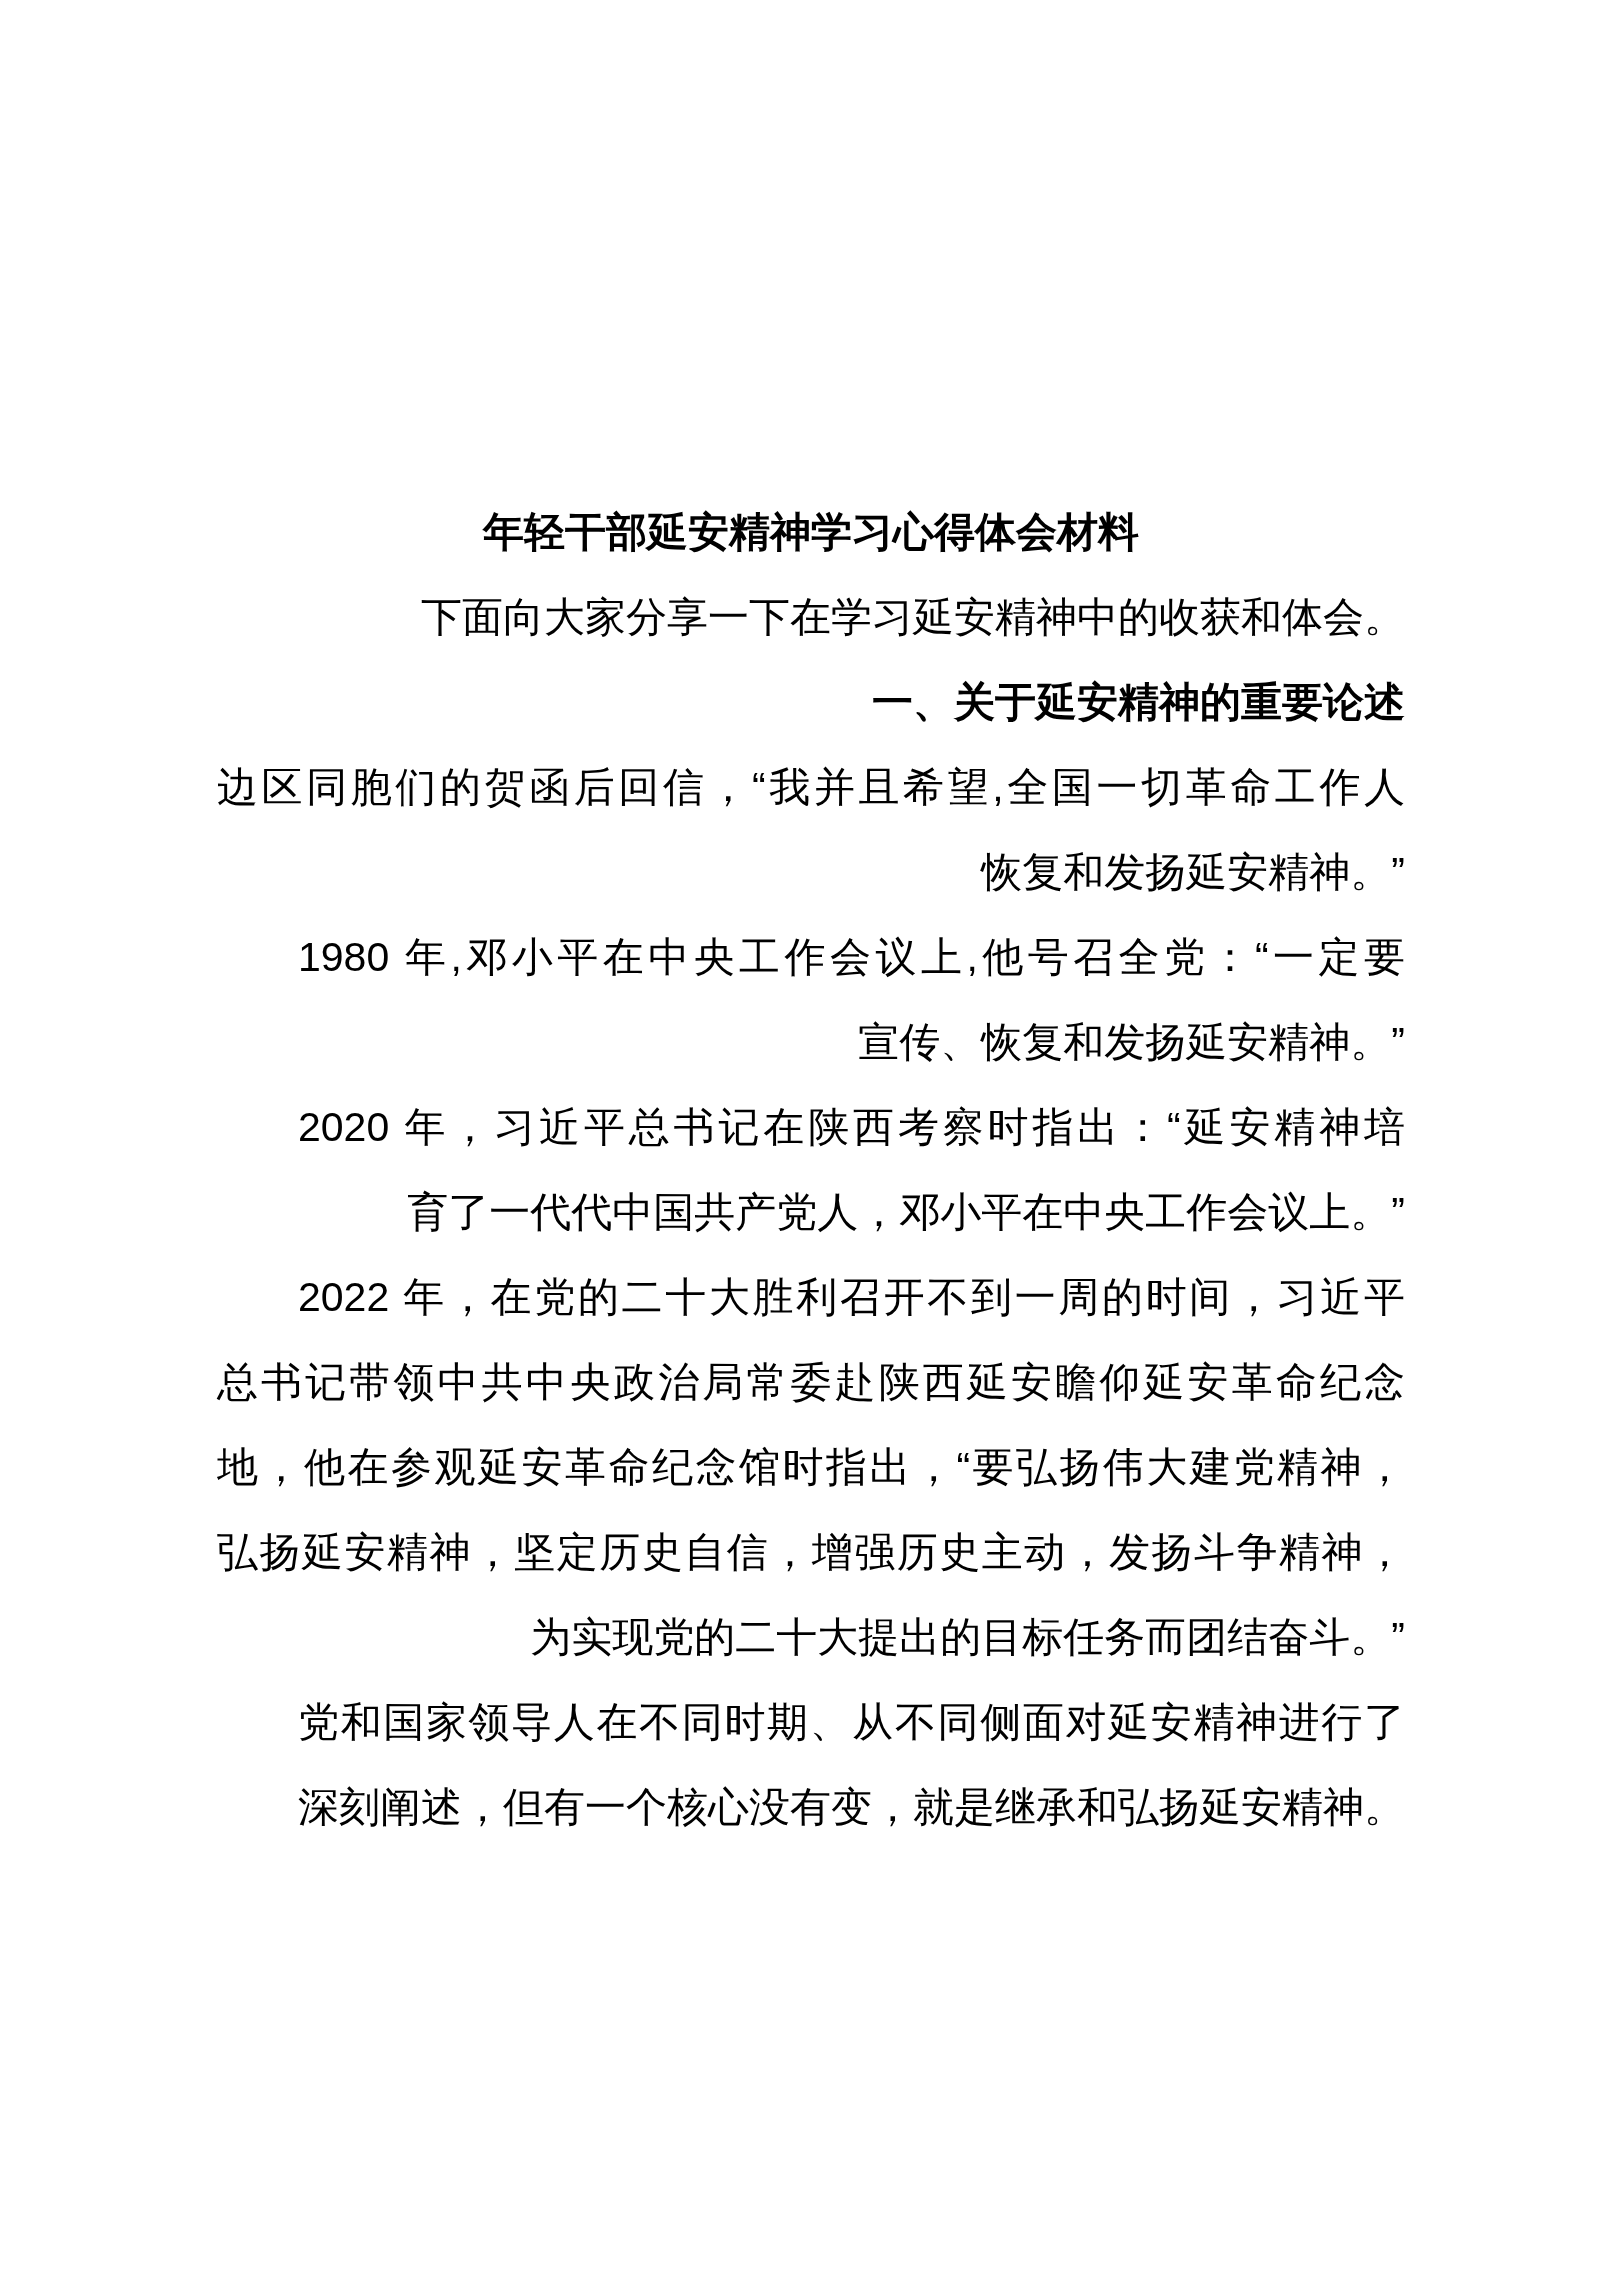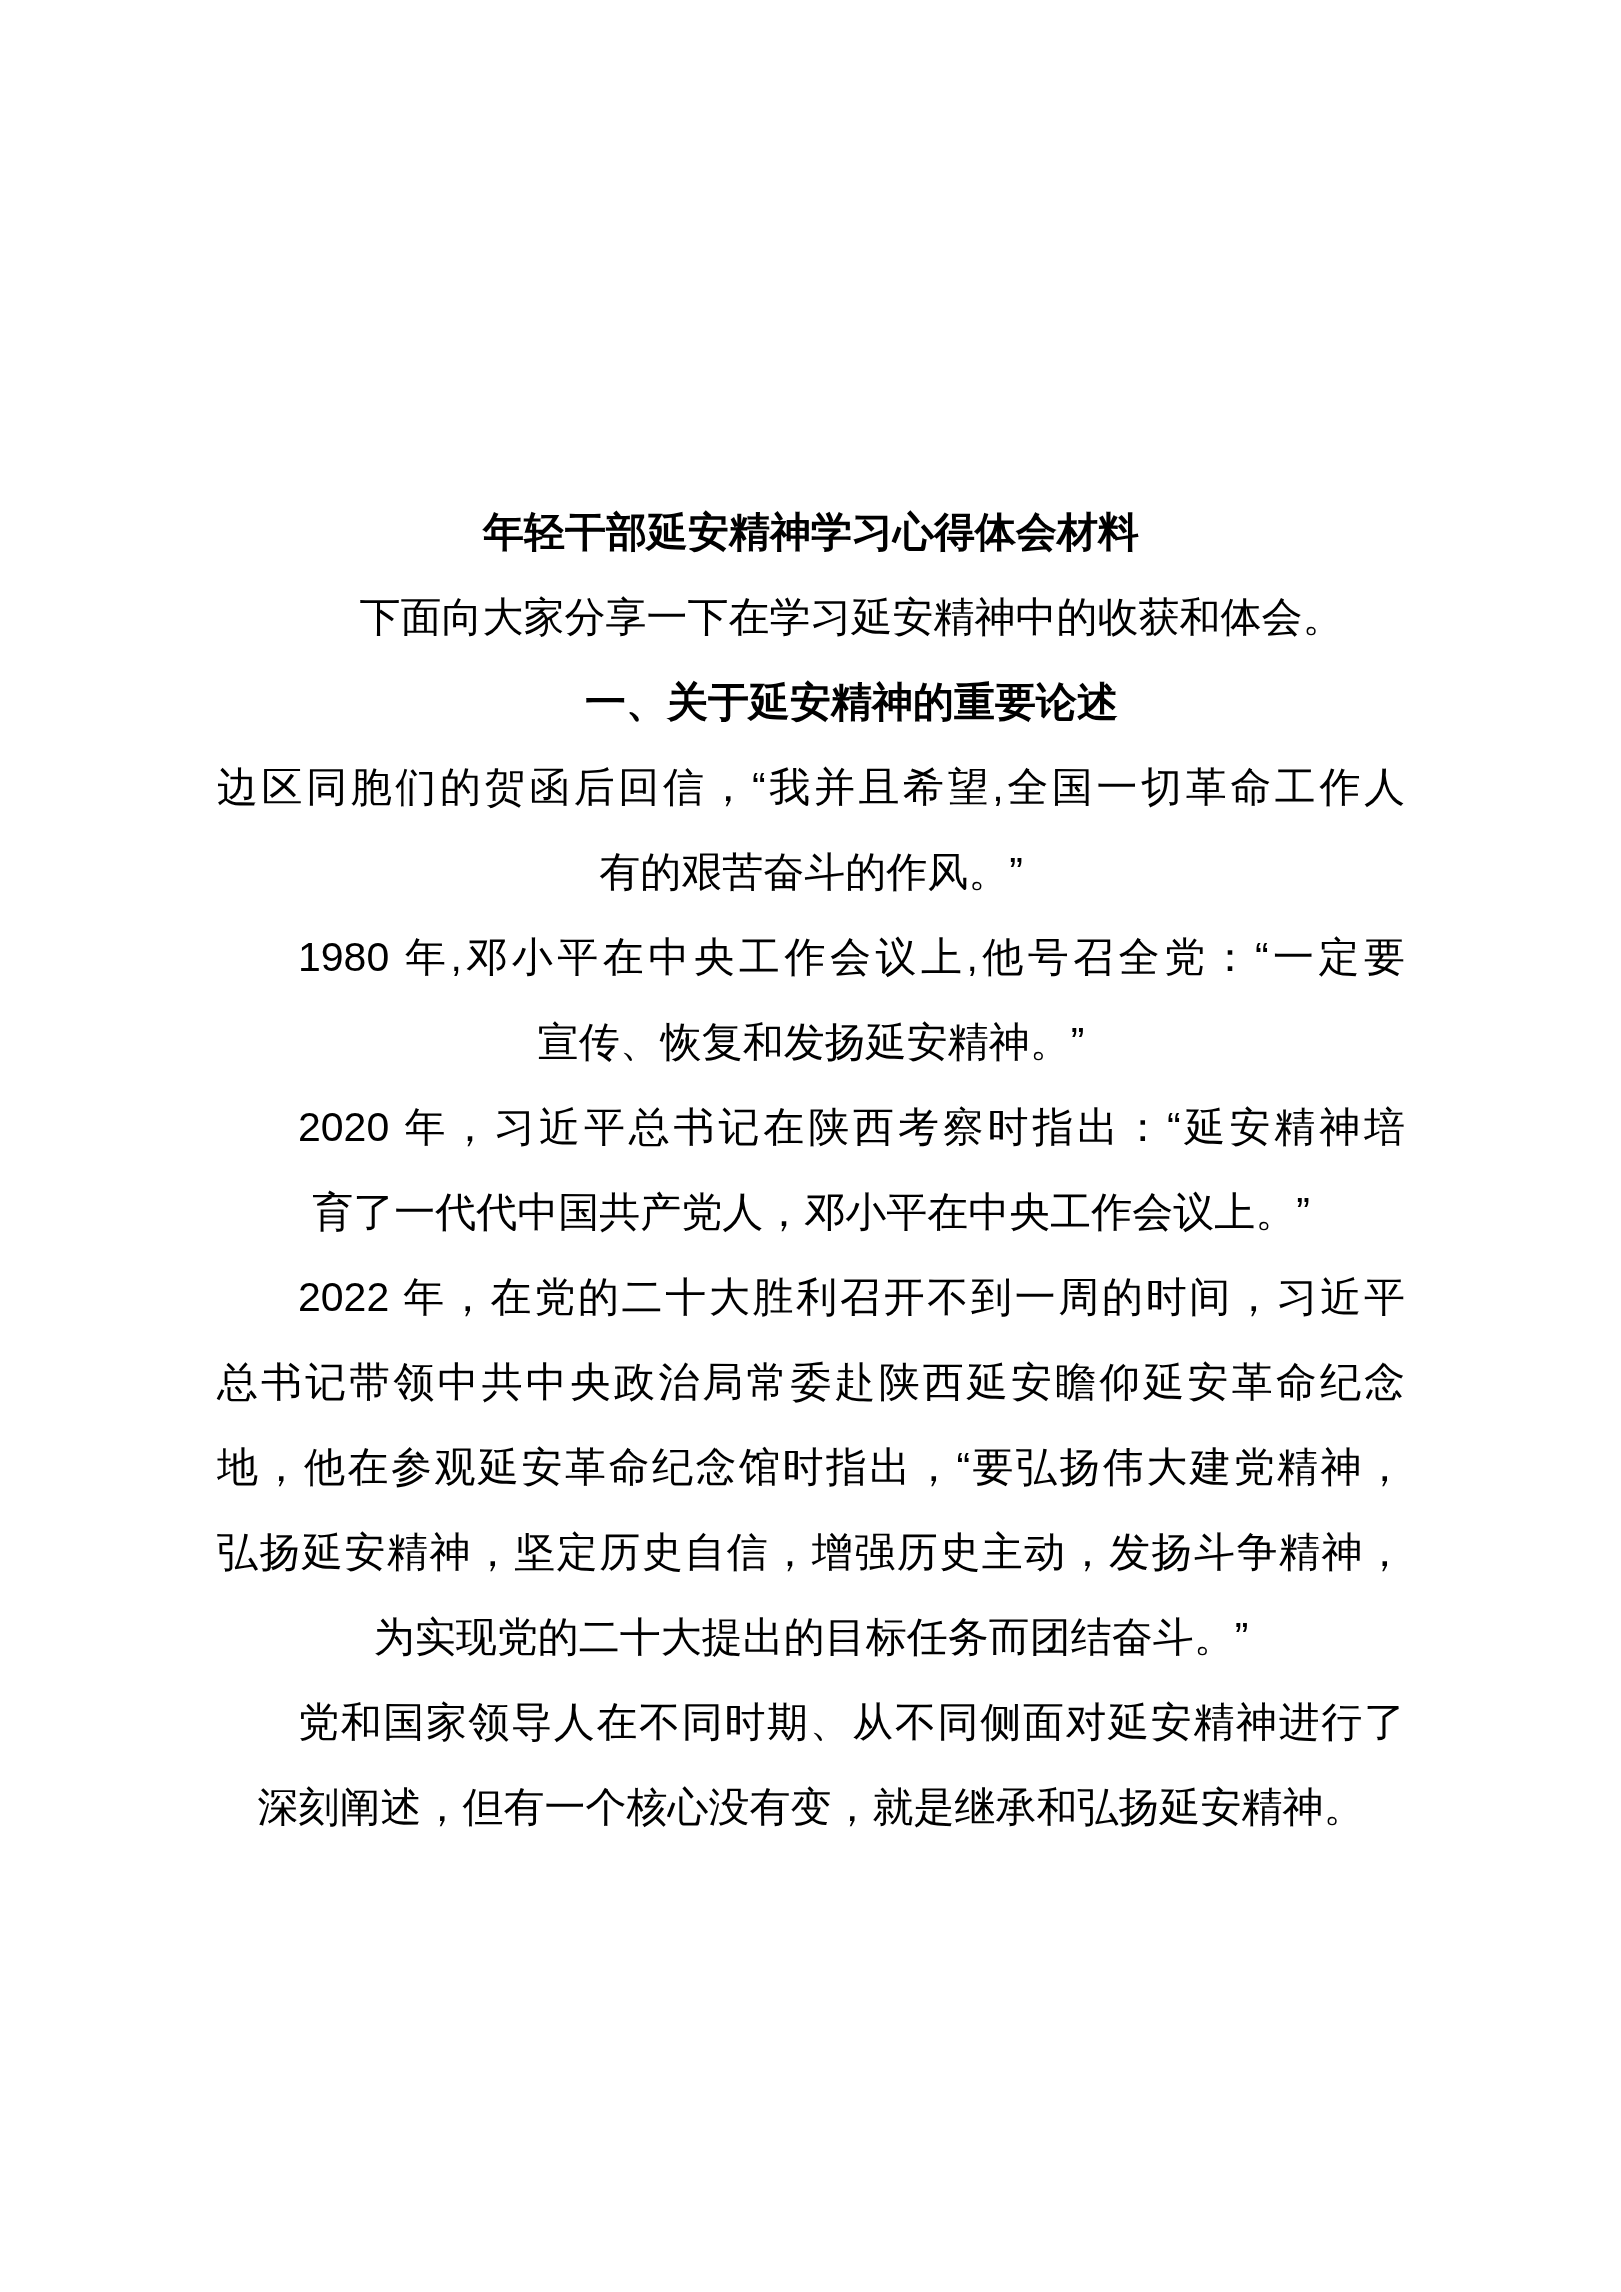--- a/index.html
+++ b/index.html
@@ -21,21 +21,21 @@
     left: 217px;
     top: 490px;
     width: 1188px;
     color: #000000;
   }
   .line {
     height: 85px;
     line-height: 85px;
     font-size: 41px;
     letter-spacing: 0;
-    text-align: center;
+    text-align: right;
     color: #000000;
   }
   .line.indent {
     text-indent: 81px;
   }
   .line.fill {
     text-align: justify;
     text-align-last: justify;
   }
   .line.title {
@@ -50,21 +50,21 @@
 </style>
 </head>
 <body>
 
 <div class="page">
   <div class="content">
       <div class="line title">年轻干部延安精神学习心得体会材料</div>
       <div class="line body indent">下面向大家分享一下在学习延安精神中的收获和体会。</div>
       <div class="line heading indent">一、关于延安精神的重要论述</div>
       <div class="line body fill">边区同胞们的贺函后回信，“我并且希望,全国一切革命工作人</div>
-      <div class="line body">有的艰苦奋斗的作风。”</div>
+      <div class="line body">恢复和发扬延安精神。”</div>
       <div class="line body indent fill">1980 年,邓小平在中央工作会议上,他号召全党：“一定要</div>
       <div class="line body">宣传、恢复和发扬延安精神。”</div>
       <div class="line body indent fill">2020 年，习近平总书记在陕西考察时指出：“延安精神培</div>
       <div class="line body">育了一代代中国共产党人，邓小平在中央工作会议上。”</div>
       <div class="line body indent fill">2022 年，在党的二十大胜利召开不到一周的时间，习近平</div>
       <div class="line body fill">总书记带领中共中央政治局常委赴陕西延安瞻仰延安革命纪念</div>
       <div class="line body fill">地，他在参观延安革命纪念馆时指出，“要弘扬伟大建党精神，</div>
       <div class="line body fill">弘扬延安精神，坚定历史自信，增强历史主动，发扬斗争精神，</div>
       <div class="line body">为实现党的二十大提出的目标任务而团结奋斗。”</div>
       <div class="line body indent fill">党和国家领导人在不同时期、从不同侧面对延安精神进行了</div>

